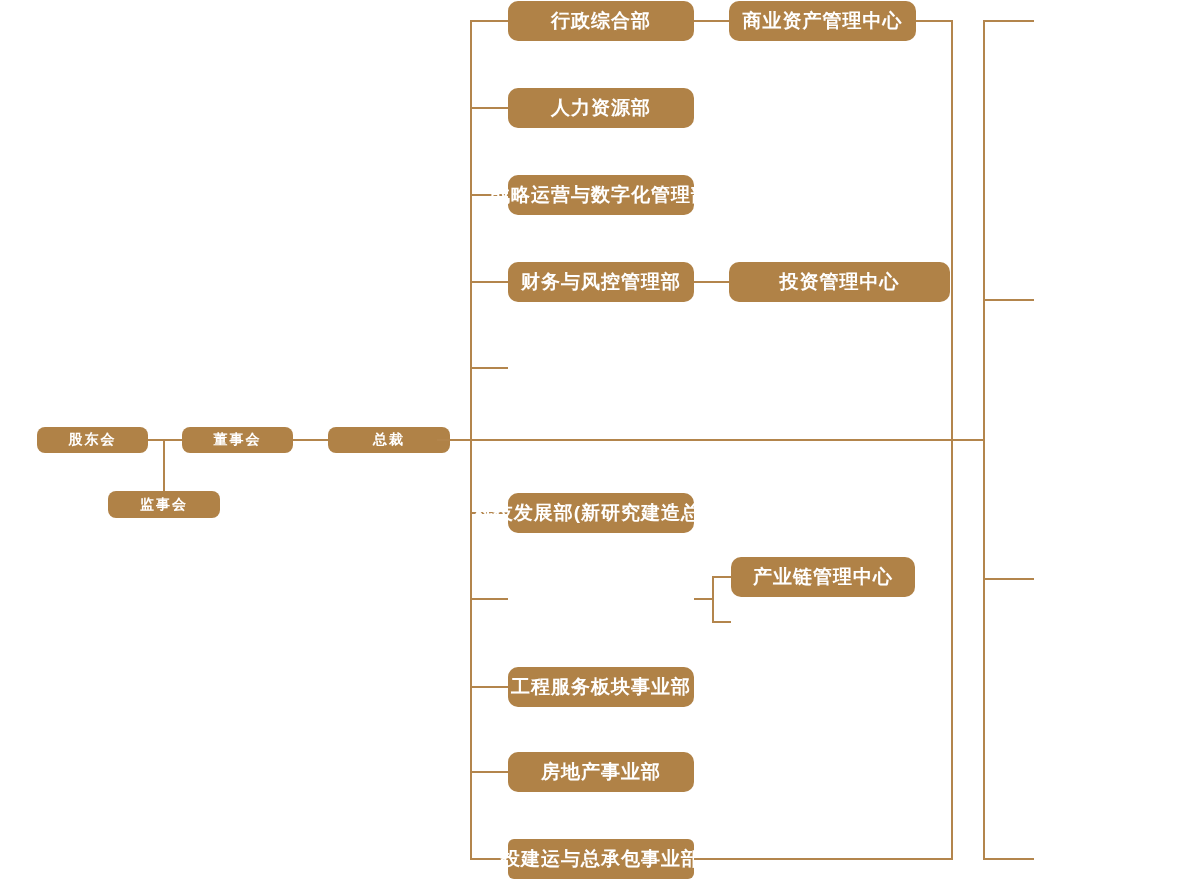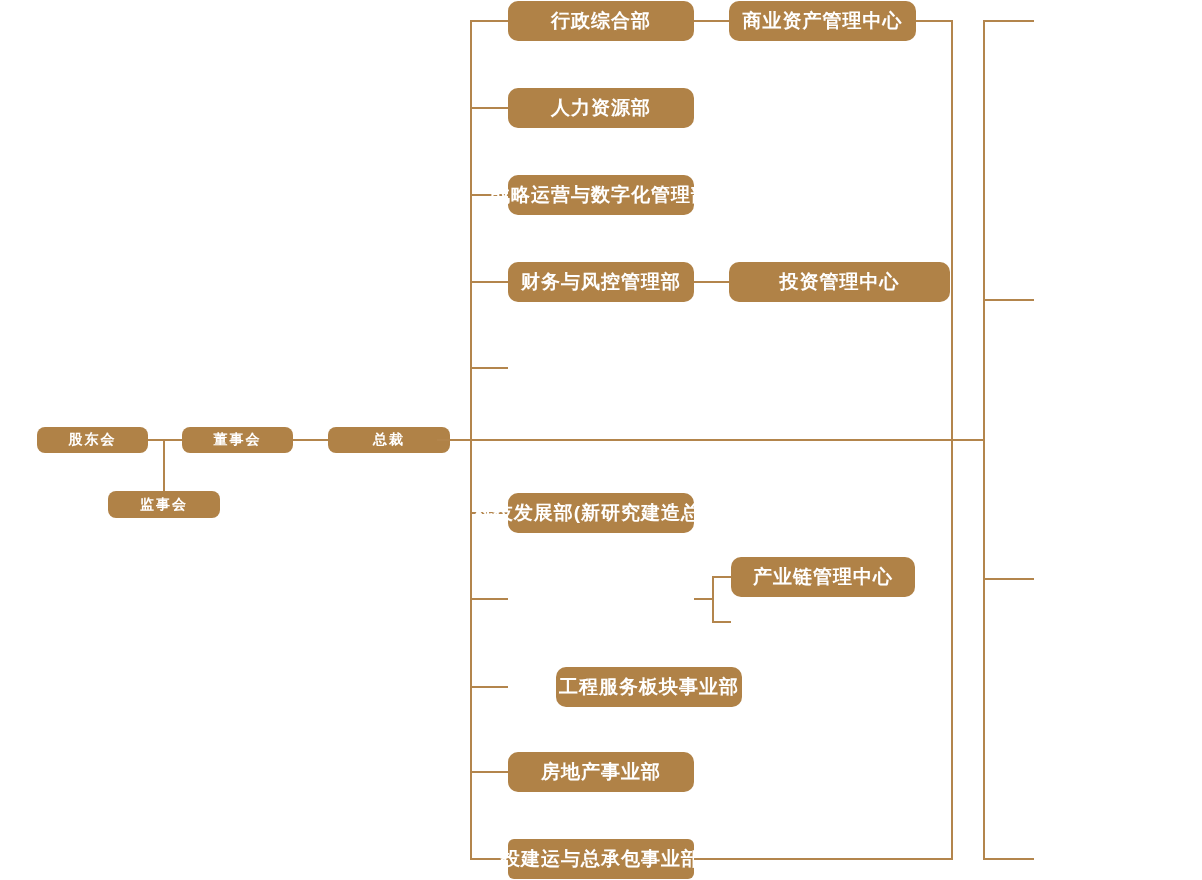--- a/index.html
+++ b/index.html
@@ -66,21 +66,21 @@
   <div class="hl" style="left:470px;top:598px;width:38px;"></div>
   <div class="hl" style="left:470px;top:686px;width:38px;"></div>
   <div class="hl" style="left:470px;top:771px;width:38px;"></div>
   <div class="hl" style="left:470px;top:858px;width:38px;"></div>
 
   <div class="node node-lg" style="left:508px;top:1px;">行政综合部</div>
   <div class="node node-lg" style="left:508px;top:88px;">人力资源部</div>
   <div class="node node-lg" style="left:508px;top:175px;">战略运营与数字化管理部</div>
   <div class="node node-lg" style="left:508px;top:262px;">财务与风控管理部</div>
   <div class="node node-lg" style="left:508px;top:493px;">科技发展部(新研究建造总院)</div>
-  <div class="node node-lg" style="left:508px;top:667px;margin-left:48px;">工程服务板块事业部</div>
+  <div class="node node-lg" style="left:508px;top:667px;">工程服务板块事业部</div>
   <div class="node node-lg" style="left:508px;top:752px;">房地产事业部</div>
   <div class="node node-lg" style="left:508px;top:839px;border-radius:6px;">投建运与总承包事业部</div>
 
   <div class="hl" style="left:694px;top:20px;width:35px;"></div>
   <div class="hl" style="left:916px;top:20px;width:37px;"></div>
   <div class="hl" style="left:694px;top:281px;width:35px;"></div>
   <div class="hl" style="left:694px;top:598px;width:19px;"></div>
   <div class="vl" style="left:712px;top:576px;height:47px;"></div>
   <div class="hl" style="left:712px;top:576px;width:19px;"></div>
   <div class="hl" style="left:712px;top:621px;width:19px;"></div>

